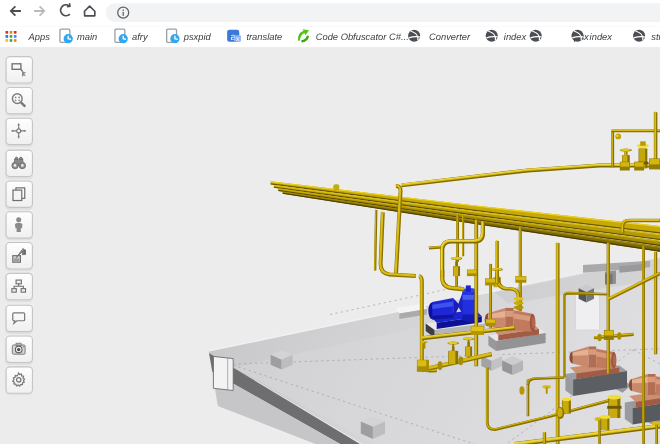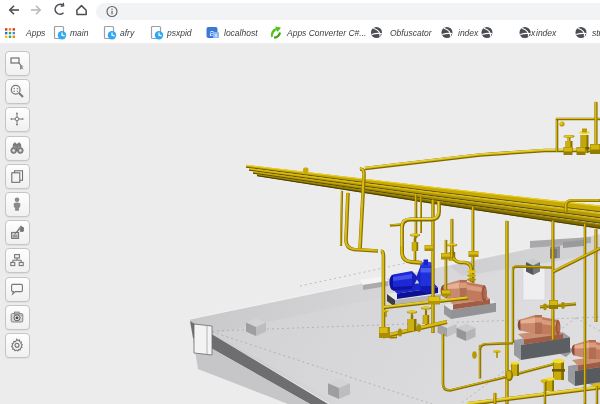--- a/index.html
+++ b/index.html
@@ -59,23 +59,23 @@
       <rect x="12.6" y="7.9" width="2.4" height="2.4" fill="#4285f4"></rect>
     <rect x="5" y="11.6" width="2.4" height="2.4" fill="#fbbc05"></rect>
       <rect x="8.8" y="11.6" width="2.4" height="2.4" fill="#34a853"></rect>
       <rect x="12.6" y="11.6" width="2.4" height="2.4" fill="#ea8600"></rect>
   </g>
 </svg>
 <div class="bklabel" style="left:26px">Apps</div>
 <div class="bklabel" style="left:70px">main</div>
 <div class="bklabel" style="left:120px">afry</div>
 <div class="bklabel" style="left:167px">psxpid</div>
-<div class="bklabel" style="left:224px">localhost</div>
-<div class="bklabel" style="left:287px">Apps Converter C#...</div>
-<div class="bklabel" style="left:390px">Obfuscator</div>
+<div class="bklabel" style="left:224px">translate</div>
+<div class="bklabel" style="left:287px">Code Obfuscator C#...</div>
+<div class="bklabel" style="left:390px">Converter</div>
 <div class="bklabel" style="left:458px">index</div>
 <div class="bklabel" style="left:522px">psx</div>
 <div class="bklabel" style="left:536px">index</div>
 <div class="bklabel" style="left:592px">str</div>
 <svg width="600" height="19" style="position:absolute;left:0;top:24px" id="favicons">
     <g>
       <rect x="54.5" y="2.5" width="9" height="12" rx="1" fill="#ffffff" stroke="#9aa0a6" stroke-width="1.2"></rect>
       <circle cx="62" cy="11.2" r="4.2" fill="#2fa7f2"></circle>
       <path d="M62 8.6 L62 11.2 L64.6 11.8" stroke="#ffffff" stroke-width="1.2" fill="none"></path>
     </g>

